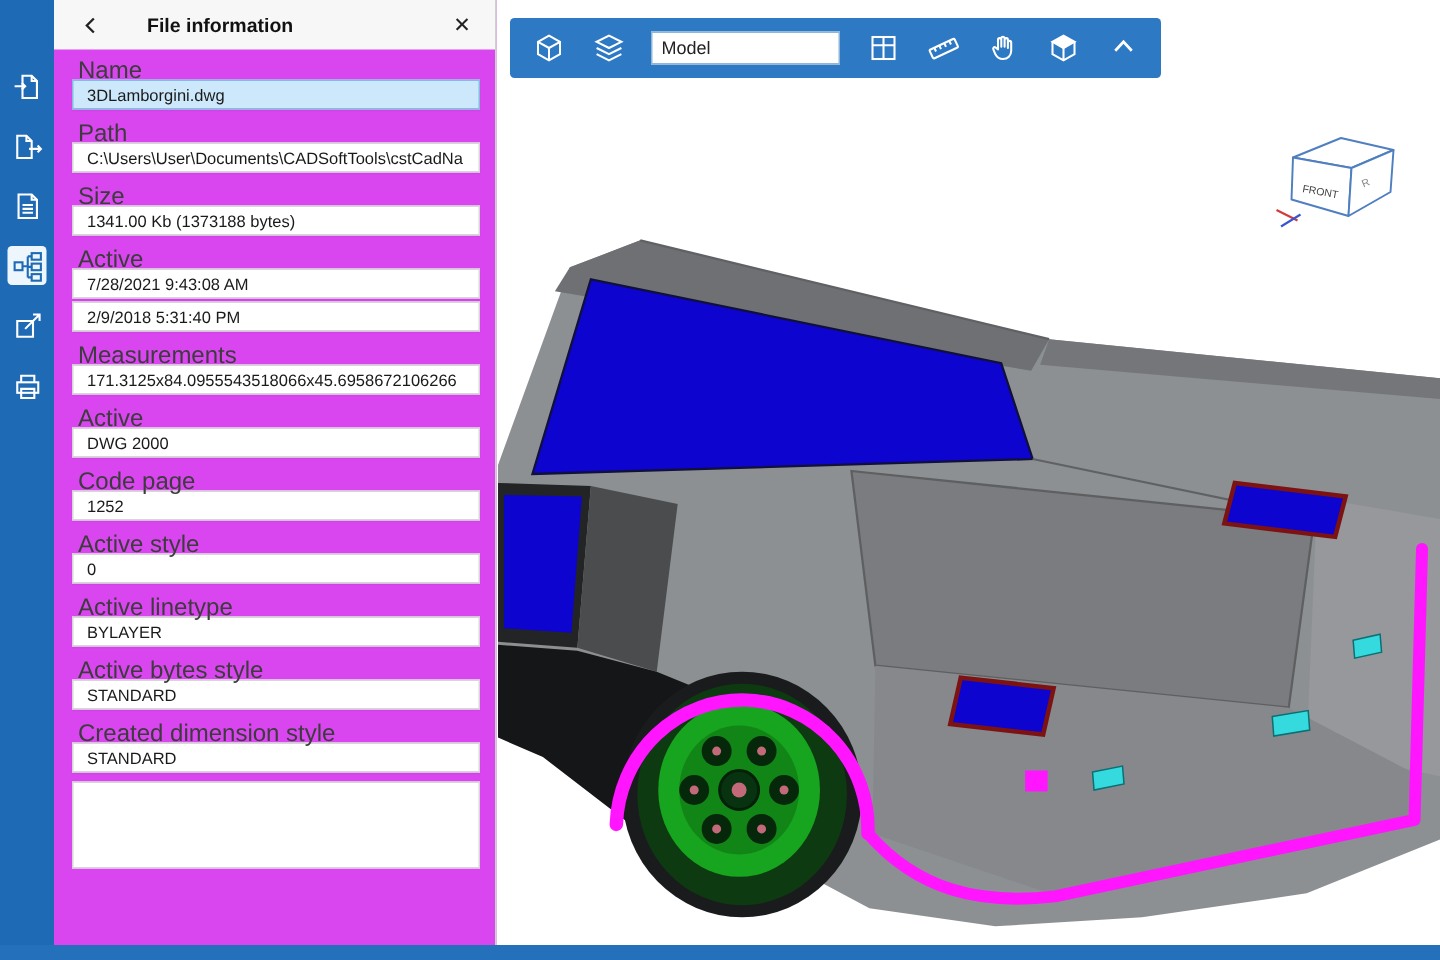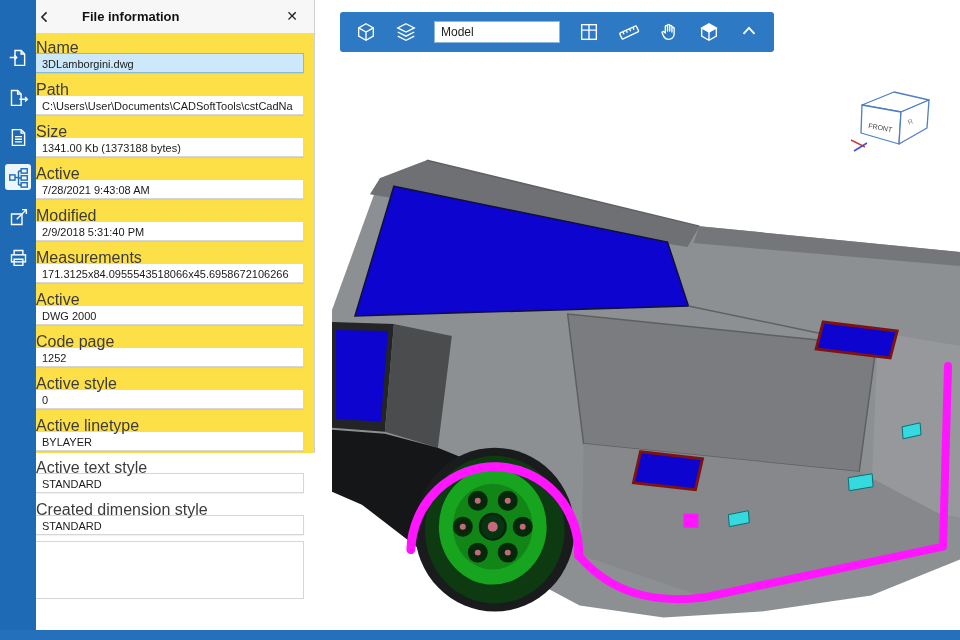--- a/index.html
+++ b/index.html
@@ -5,21 +5,21 @@
   * { margin:0; padding:0; box-sizing:border-box; }
   html,body { width:960px; height:640px; overflow:hidden; font-family:"Liberation Sans",sans-serif; background:#fff; position:relative; }
 
   
   .sidebar { position:absolute; left:0; top:0; width:36px; height:640px; background:#1f6ab5; display:flex; flex-direction:column; align-items:center; padding-top:44px; gap:14px; z-index:5; }
   .side-btn { width:26px; height:26px; display:flex; align-items:center; justify-content:center; cursor:pointer; }
   .side-btn.active { background:#eef6fd; border-radius:3px; }
   .side-btn svg { width:21px; height:21px; }
 
   
-  .panel { position:absolute; left:20px; top:0; width:295px; height:453px; background:#fde047; border-right:1px solid #cfcfcf; z-index:4; }
+  .panel { position:absolute; left:36px; top:0; width:295px; height:630px; background:#d946ef; border-right:1px solid #cfcfcf; z-index:4; }
   .panel-header { height:33px; display:flex; align-items:center; position:relative; background:#f7f7f7; }
   .back-btn { position:absolute; left:16px; top:8px; width:18px; height:18px; cursor:pointer; display:flex; align-items:center; justify-content:center; }
   .panel-title { margin-left:62px; font-size:13px; font-weight:bold; color:#111; }
   .close-btn { position:absolute; right:12px; top:6px; width:20px; height:20px; font-size:14px; color:#222; text-align:center; line-height:20px; cursor:pointer; }
   .field-label { padding:6px 0 2px 16px; font-size:16px; color:#3c3c3c; height:20px; }
   .field-value { margin:0 10px 2px 12px; border:1px solid #d6d6d6; background:#fff; height:20px; line-height:18px; padding:1px 9px; font-size:11px; color:#1a1a1a; white-space:nowrap; overflow:hidden; box-shadow:0 1px 1px rgba(0,0,0,0.05); }
   .field-value.selected { background:#cde8fa; border-color:#84bce0; }
   .empty-box { margin:6px 10px 0 12px; height:58px; border:1px solid #d6d6d6; background:#fff; }
 
   
@@ -102,39 +102,38 @@
 
   <div class="field-label">Path</div>
   <div class="field-value">C:\Users\User\Documents\CADSoftTools\cstCadNa</div>
 
   <div class="field-label">Size</div>
   <div class="field-value">1341.00 Kb (1373188 bytes)</div>
 
   <div class="field-label">Active</div>
   <div class="field-value">7/28/2021 9:43:08 AM</div>
 
-  <div class="field-label">Modified</div>
   <div class="field-value">2/9/2018 5:31:40 PM</div>
 
   <div class="field-label">Measurements</div>
   <div class="field-value">171.3125x84.0955543518066x45.6958672106266</div>
 
   <div class="field-label">Active</div>
   <div class="field-value">DWG 2000</div>
 
   <div class="field-label">Code page</div>
   <div class="field-value">1252</div>
 
   <div class="field-label">Active style</div>
   <div class="field-value">0</div>
 
   <div class="field-label">Active linetype</div>
   <div class="field-value">BYLAYER</div>
 
-  <div class="field-label">Active text style</div>
+  <div class="field-label">Active bytes style</div>
   <div class="field-value">STANDARD</div>
 
   <div class="field-label">Created dimension style</div>
   <div class="field-value">STANDARD</div>
 
   <div class="empty-box"></div>
 </div>
 
 <div class="viewport">
   <svg width="628" height="630" viewBox="0 0 629 630">

